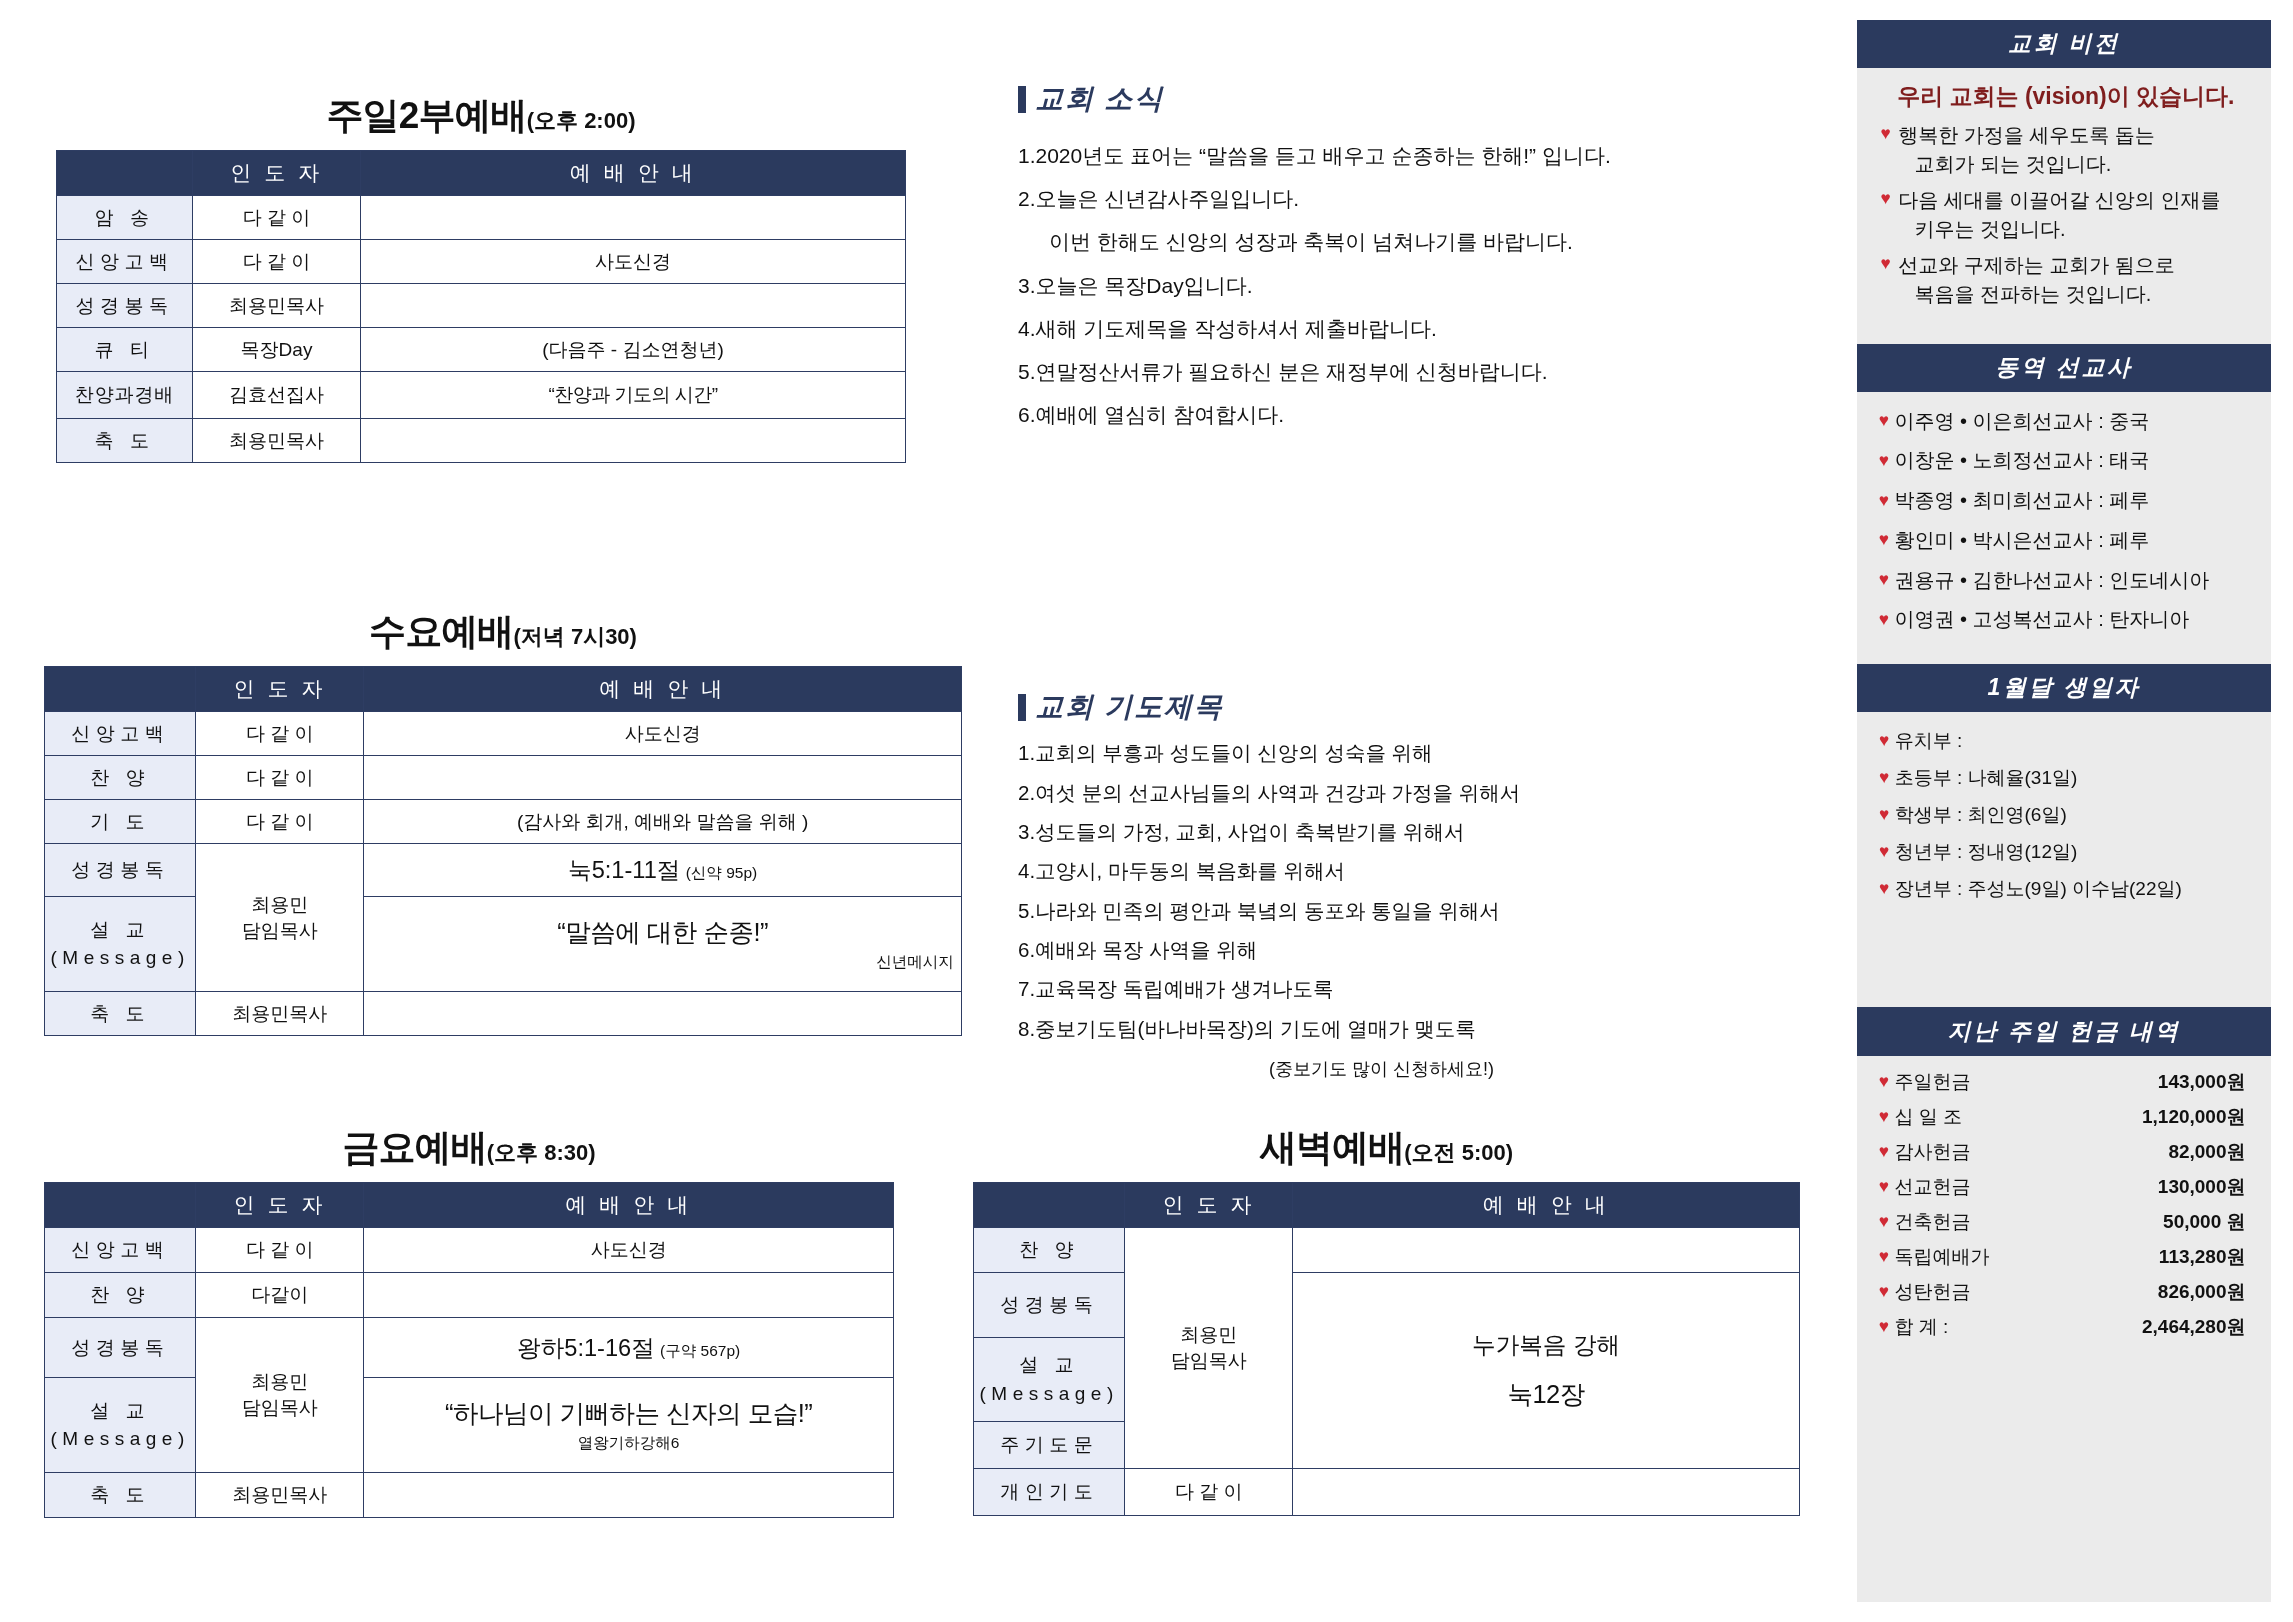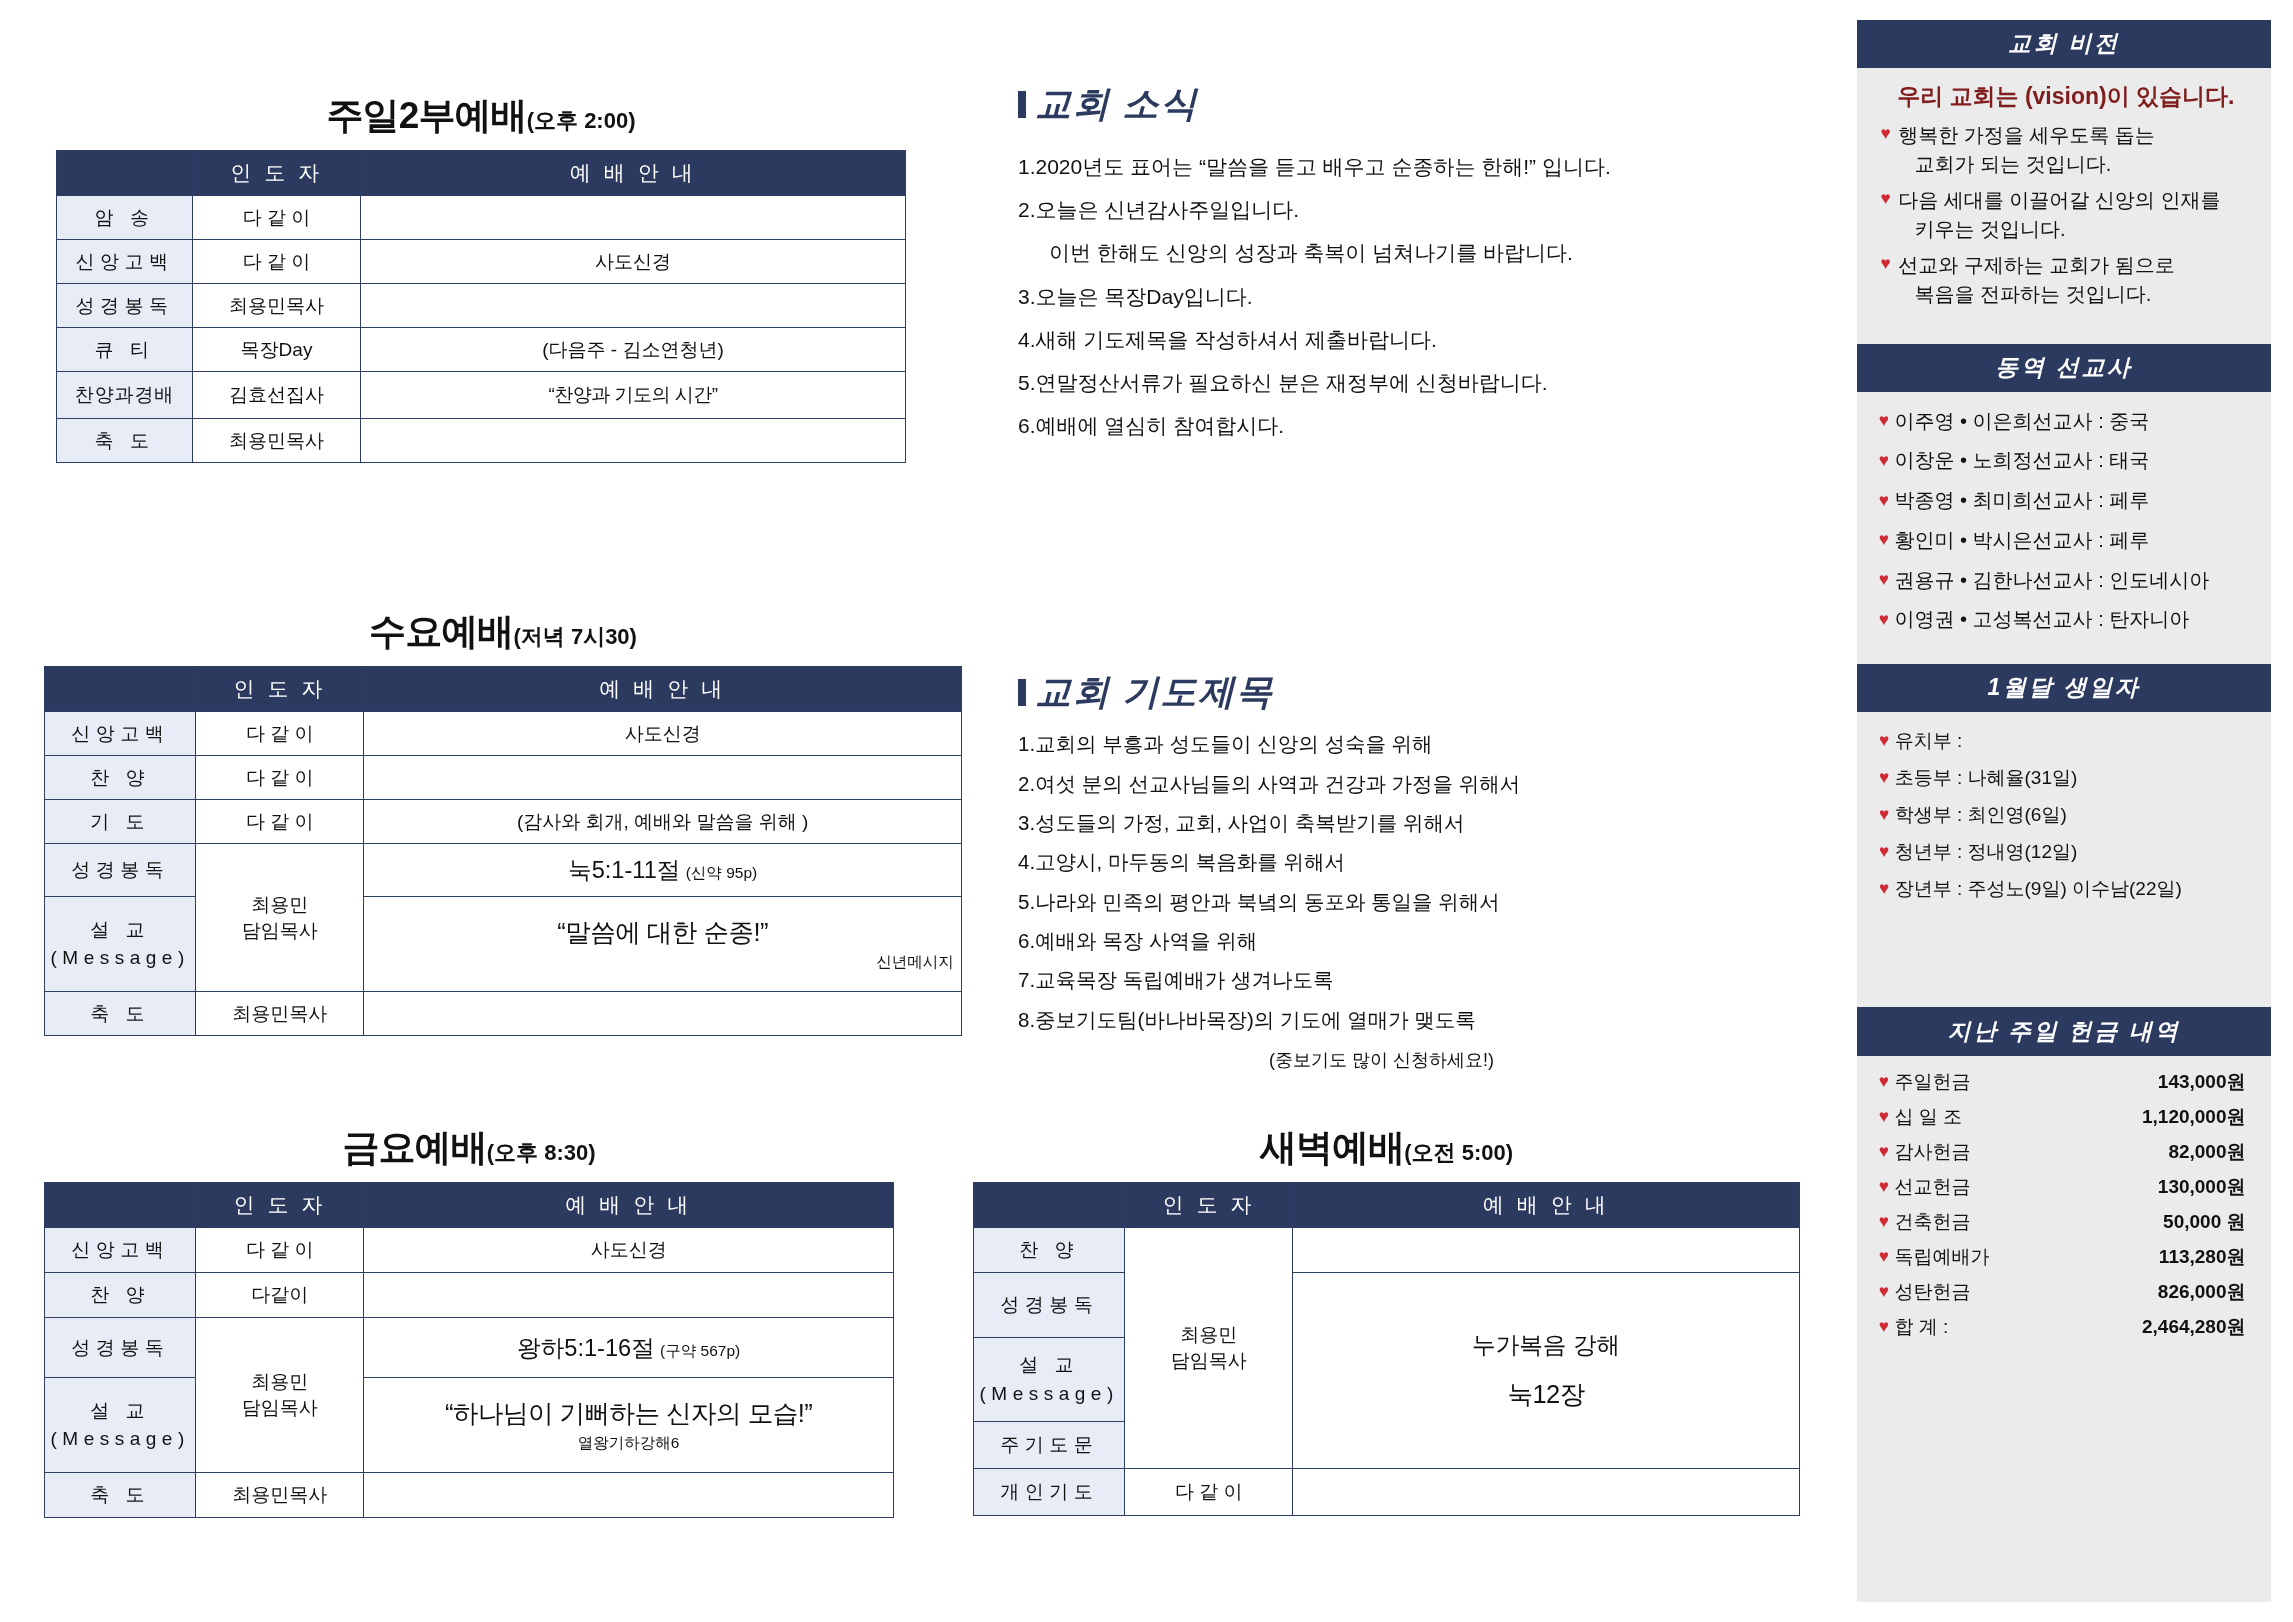--- a/index.html
+++ b/index.html
@@ -81,21 +81,21 @@
   .note-center { display:block; text-align:center; font-size:15.5px; margin-top:1.8px;}
   
   .mid-head {
     display: flex; align-items: center; gap: 9px;
     margin-bottom: 7.3px;
   }
   .mid-head .bar {
     width: 8.2px; height: 27px; background: #2b3a5e; display:inline-block;
   }
   .mid-head .txt {
-    font-size: 36px; font-weight: bold; color: #2b3a5e;
+    font-size: 28px; font-weight: bold; color: #2b3a5e;
     font-style: italic; letter-spacing: 1.8px;
   }
   .greeting-box {
     background: #ececec;
     padding: 14.5px 23.6px 14.5px 36px;
     font-size: 16.4px;
     line-height: 2.0;
     color: #2b3a5e;
     font-style: italic;
     font-weight: bold;
@@ -329,21 +329,21 @@
       <div>1.2020년도 표어는  “말씀을 듣고 배우고 순종하는 한해!” 입니다.</div>
       <div>2.오늘은 신년감사주일입니다.</div>
       <div class="indent">이번 한해도 신앙의 성장과 축복이 넘쳐나기를 바랍니다.</div>
       <div>3.오늘은 목장Day입니다.</div>
       <div>4.새해 기도제목을 작성하셔서 제출바랍니다.</div>
       <div>5.연말정산서류가 필요하신 분은 재정부에 신청바랍니다.</div>
       <div>6.예배에 열심히 참여합시다.</div>
     </div>
   </div>
 
-  <div style="position:absolute; left:1018px; top:668px; width:782px;">
+  <div style="position:absolute; left:1018px; top:688px; width:782px;">
     <div class="mid-head">
       <span class="bar"></span>
       <span class="txt">교회 기도제목</span>
     </div>
     <div class="prayer-list">
       <div>1.교회의 부흥과 성도들이 신앙의 성숙을 위해</div>
       <div>2.여섯 분의 선교사님들의 사역과 건강과 가정을 위해서</div>
       <div>3.성도들의 가정, 교회, 사업이 축복받기를 위해서</div>
       <div>4.고양시, 마두동의 복음화를 위해서</div>
       <div>5.나라와 민족의 평안과 북녘의 동포와 통일을 위해서</div>

